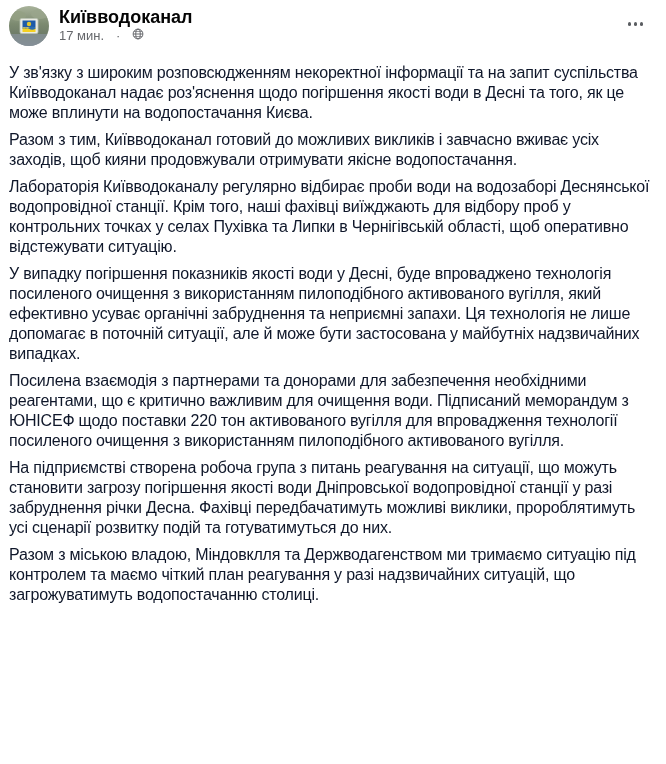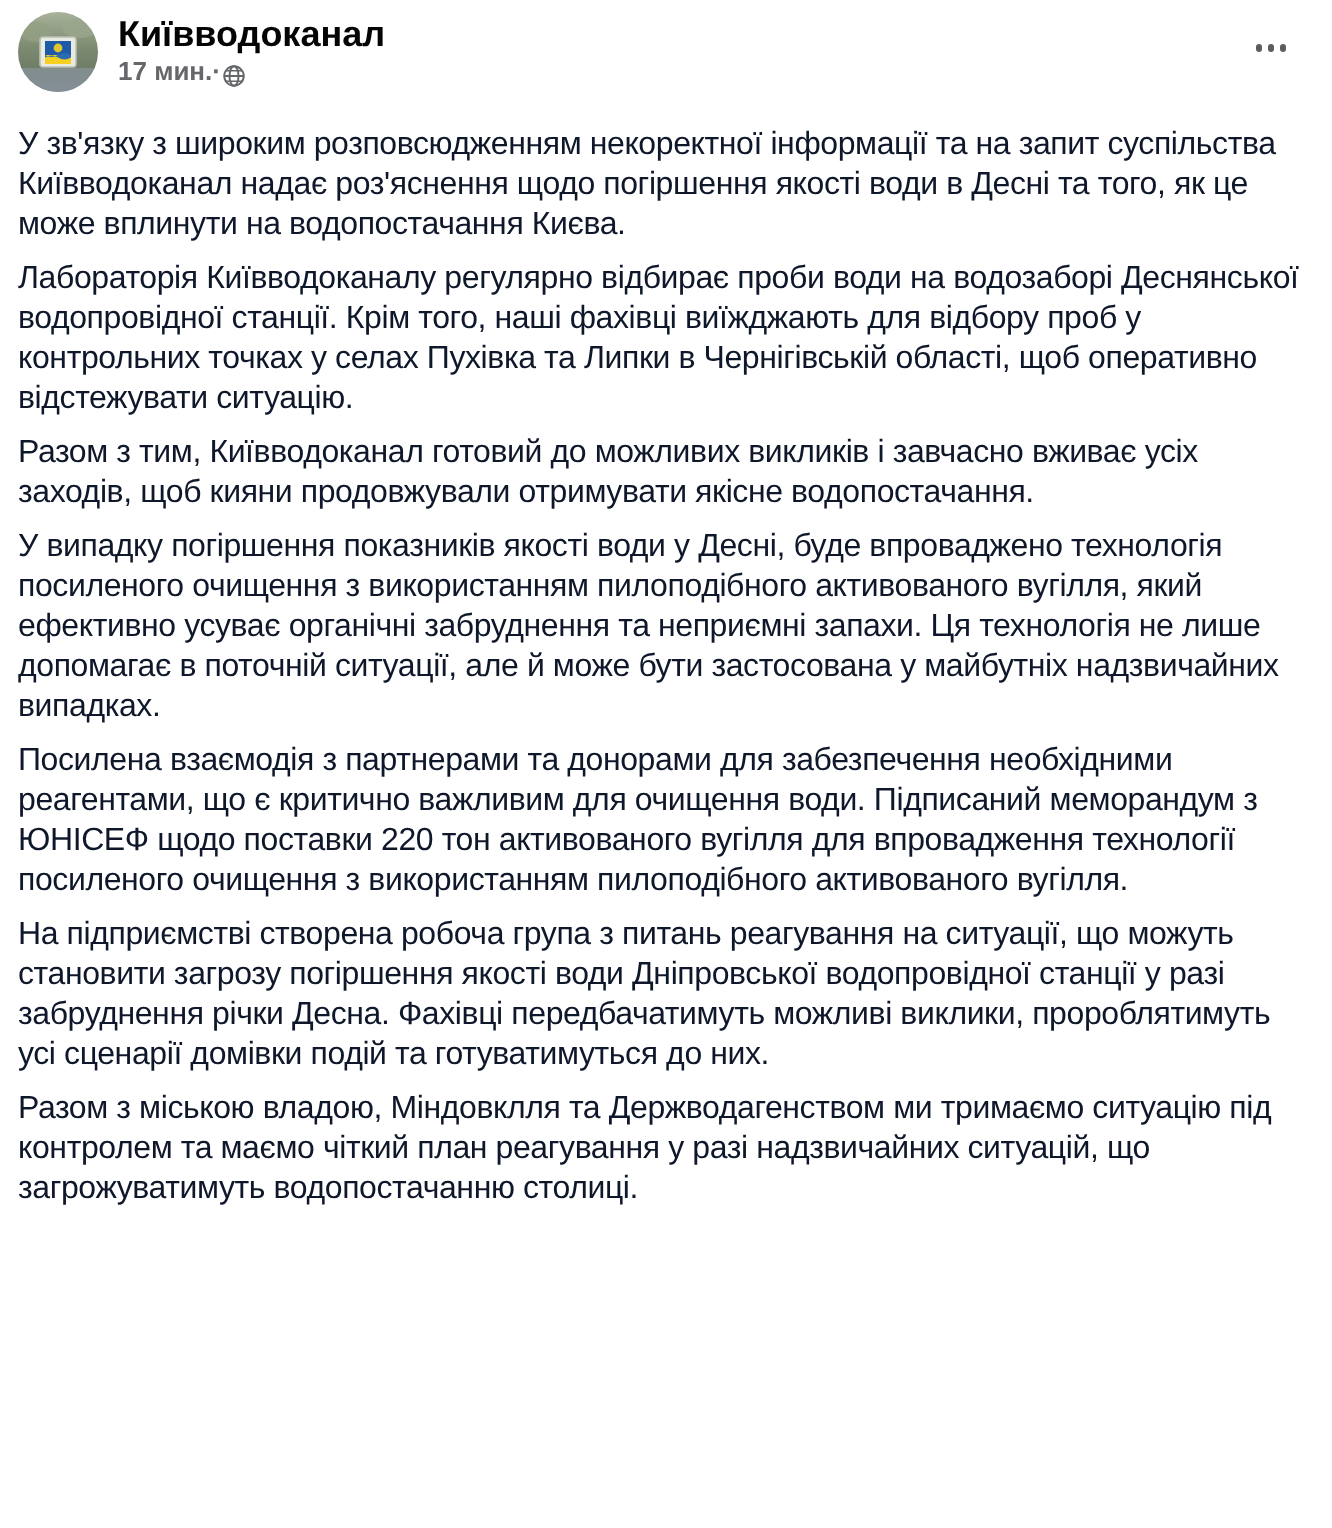--- a/index.html
+++ b/index.html
@@ -44,26 +44,25 @@
   }
   .author-name {
     font-size: 18px;
     font-weight: bold;
     color: #050505;
     line-height: 20px;
     cursor: pointer;
   }
   .meta-row {
     display: flex;
-    align-items: flex-end;
-    gap: 0;
+    align-items: flex-start;
+    gap: 12px;
     font-size: 13px;
     color: #65676b;
     line-height: 17px;
-    font-weight: bold;
   }
   .meta-row .sep { color: #65676b; }
   .globe-icon { display: inline-flex; margin-top: 1px; }
   .more-button {
     position: absolute;
     right: 12px;
     top: 10px;
     display: flex;
     gap: 2.5px;
     padding: 6px 2px;
@@ -138,21 +137,21 @@
     <div class="more-button">
       <i></i>
       <i></i>
       <i></i>
     </div>
 
   </div>
 
   <div class="post-body">
     <p>У зв'язку з широким розповсюдженням некоректної інформації та на запит суспільства Київводоканал надає роз'яснення щодо погіршення якості води в Десні та того, як це може вплинути на водопостачання Києва.</p>
+    <p>Разом з тим, Київводоканал готовий до можливих викликів і завчасно вживає усіх заходів, щоб кияни продовжували отримувати якісне водопостачання.</p>
     <p>Лабораторія Київводоканалу регулярно відбирає проби води на водозаборі Деснянської водопровідної станції. Крім того, наші фахівці виїжджають для відбору проб у контрольних точках у селах Пухівка та Липки в Чернігівській області, щоб оперативно відстежувати ситуацію.</p>
-    <p>Разом з тим, Київводоканал готовий до можливих викликів і завчасно вживає усіх заходів, щоб кияни продовжували отримувати якісне водопостачання.</p>
     <p>У випадку погіршення показників якості води у Десні, буде впроваджено технологія посиленого очищення з використанням пилоподібного активованого вугілля, який ефективно усуває органічні забруднення та неприємні запахи. Ця технологія не лише допомагає в поточній ситуації, але й може бути застосована у майбутніх надзвичайних випадках.</p>
     <p>Посилена взаємодія з партнерами та донорами для забезпечення необхідними реагентами, що є критично важливим для очищення води. Підписаний меморандум з ЮНІСЕФ щодо поставки 220 тон активованого вугілля для впровадження технології посиленого очищення з використанням пилоподібного активованого вугілля.</p>
-    <p>На підприємстві створена робоча група з питань реагування на ситуації, що можуть становити загрозу погіршення якості води Дніпровської водопровідної станції у разі забруднення річки Десна. Фахівці передбачатимуть можливі виклики, пророблятимуть усі сценарії домівки подій та готуватимуться до них.</p>
+    <p>На підприємстві створена робоча група з питань реагування на ситуації, що можуть становити загрозу погіршення якості води Дніпровської водопровідної станції у разі забруднення річки Десна. Фахівці передбачатимуть можливі виклики, пророблятимуть усі сценарії розвитку подій та готуватимуться до них.</p>
     <p>Разом з міською владою, Міндовклля та Держводагенством ми тримаємо ситуацію під контролем та маємо чіткий план реагування у разі надзвичайних ситуацій, що загрожуватимуть водопостачанню столиці.</p>
   </div>
 
 </div>
 
 </body></html>

